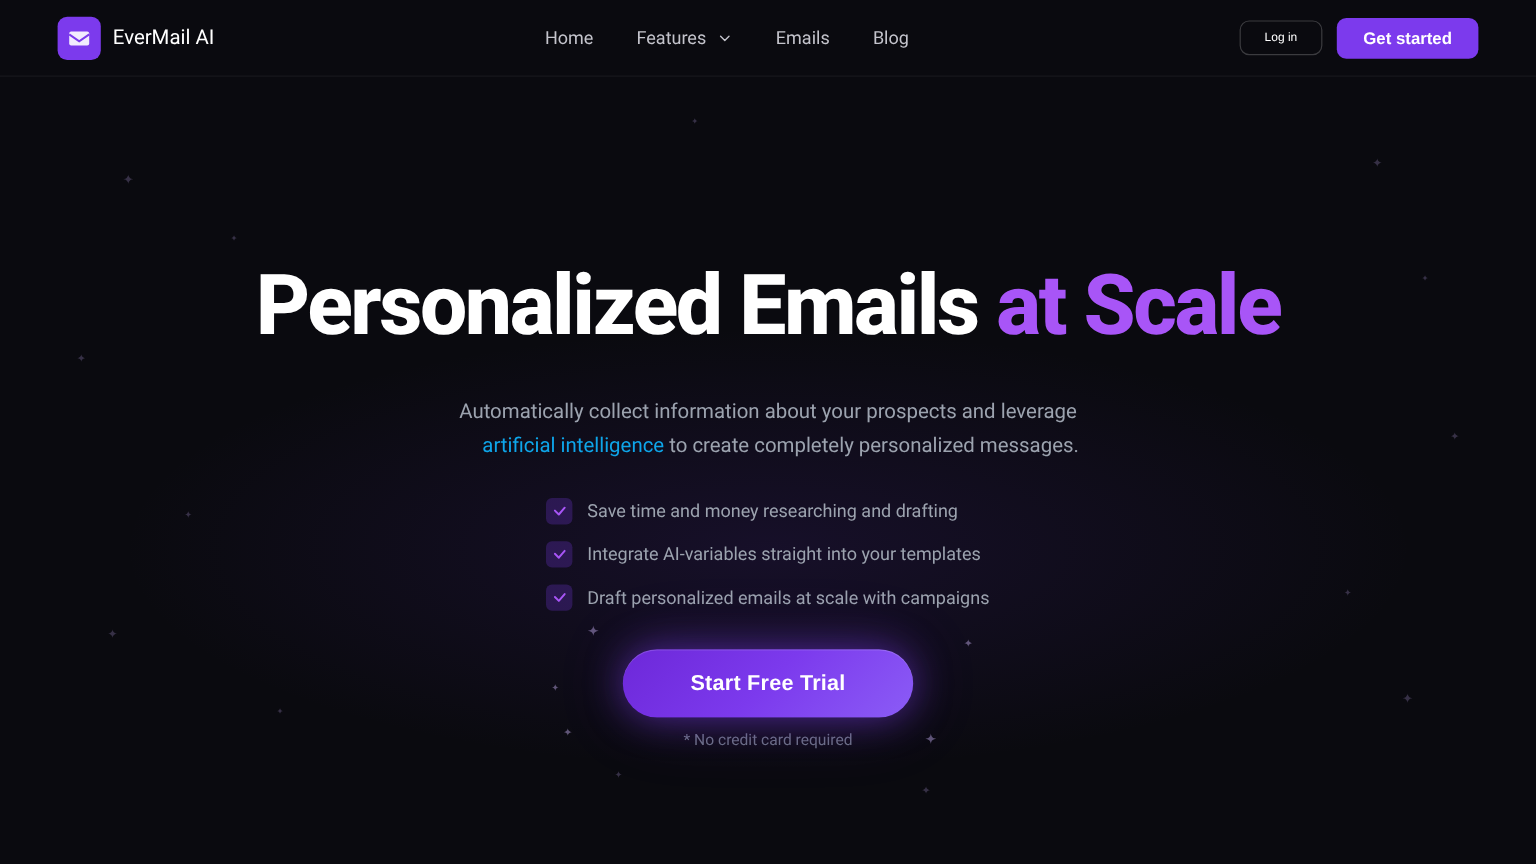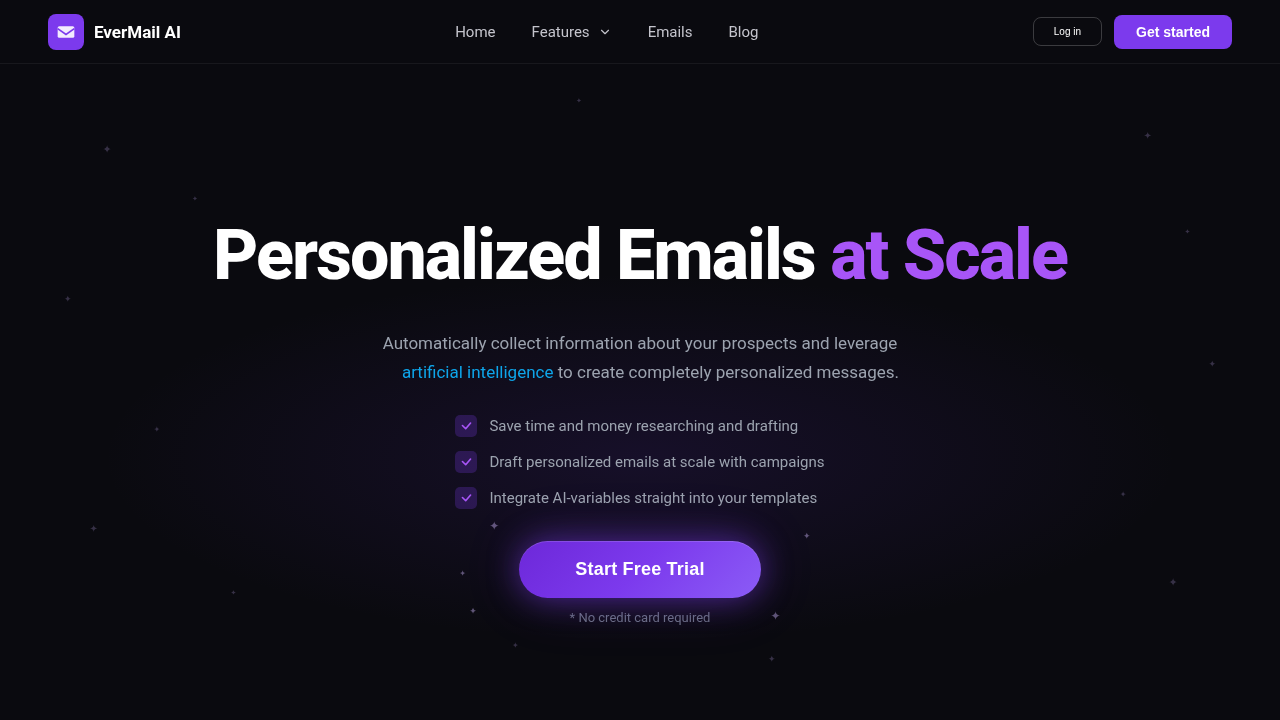--- a/index.html
+++ b/index.html
@@ -42,21 +42,21 @@
       justify-content: center;
     }
 
     .logo-icon svg {
       width: 20px;
       height: 20px;
     }
 
     .logo-text {
       font-size: 17px;
-      font-weight: 700;
+      font-weight: 400;
       color: #ffffff;
     }
 
     .nav-links {
       display: flex;
       align-items: center;
       gap: 36px;
       list-style: none;
     }
 
@@ -344,29 +344,29 @@
         </svg>
       </div>
       <span>Save time and money researching and drafting</span>
     </li>
     <li>
       <div class="check-icon">
         <svg viewBox="0 0 16 16" fill="none" xmlns="http://www.w3.org/2000/svg">
           <path d="M3 8l4 4 6-7" stroke="#a855f7" stroke-width="2" stroke-linecap="round" stroke-linejoin="round"></path>
         </svg>
       </div>
-      <span>Draft personalized emails at scale with campaigns</span>
+      <span>Integrate AI-variables straight into your templates</span>
     </li>
     <li>
       <div class="check-icon">
         <svg viewBox="0 0 16 16" fill="none" xmlns="http://www.w3.org/2000/svg">
           <path d="M3 8l4 4 6-7" stroke="#a855f7" stroke-width="2" stroke-linecap="round" stroke-linejoin="round"></path>
         </svg>
       </div>
-      <span>Integrate AI-variables straight into your templates</span>
+      <span>Draft personalized emails at scale with campaigns</span>
     </li>
   </ul>
 
   <div class="cta-area">
     <div class="btn-wrapper">
       <span class="star star-1">✦</span>
       <span class="star star-2">✦</span>
       <span class="star star-3">✦</span>
       <span class="star star-4">✦</span>
       <span class="star star-5">✦</span>

